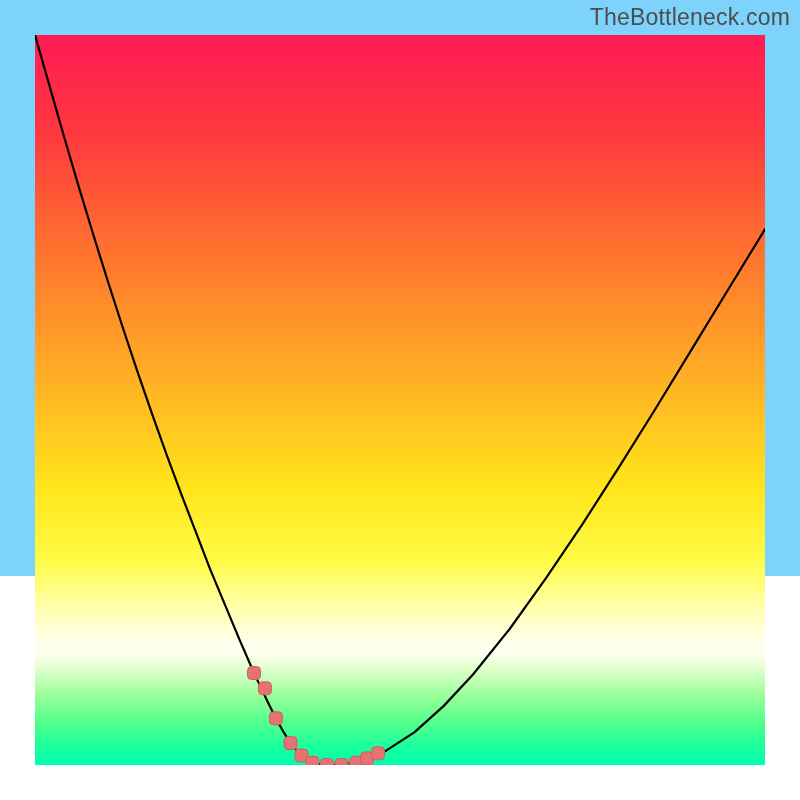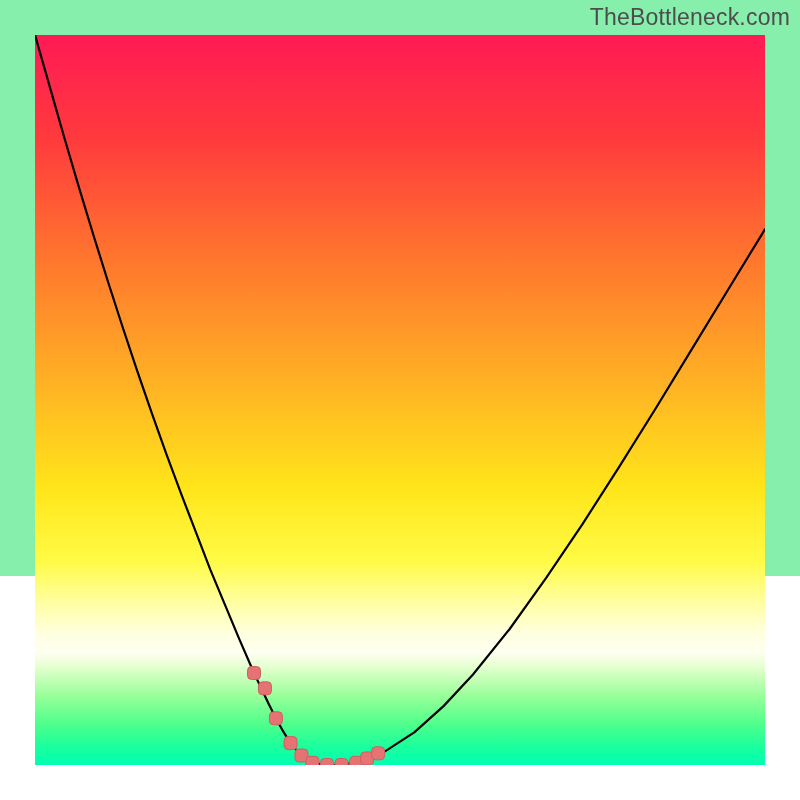--- a/index.html
+++ b/index.html
@@ -6,21 +6,21 @@
     margin: 0;
     padding: 0;
     width: 800px;
     height: 800px;
     overflow: hidden;
     font-family: Arial, Helvetica, sans-serif;
   }
   .frame {
     width: 800px;
     height: 576px;
-    background: #86efac;
+    background: #7dd3fc;
     position: relative;
   }
   .watermark {
     position: absolute;
     top: 4px;
     right: 10px;
     color: #4d4d4d;
     font-size: 23px;
     font-weight: 400;
     letter-spacing: 0.2px;

